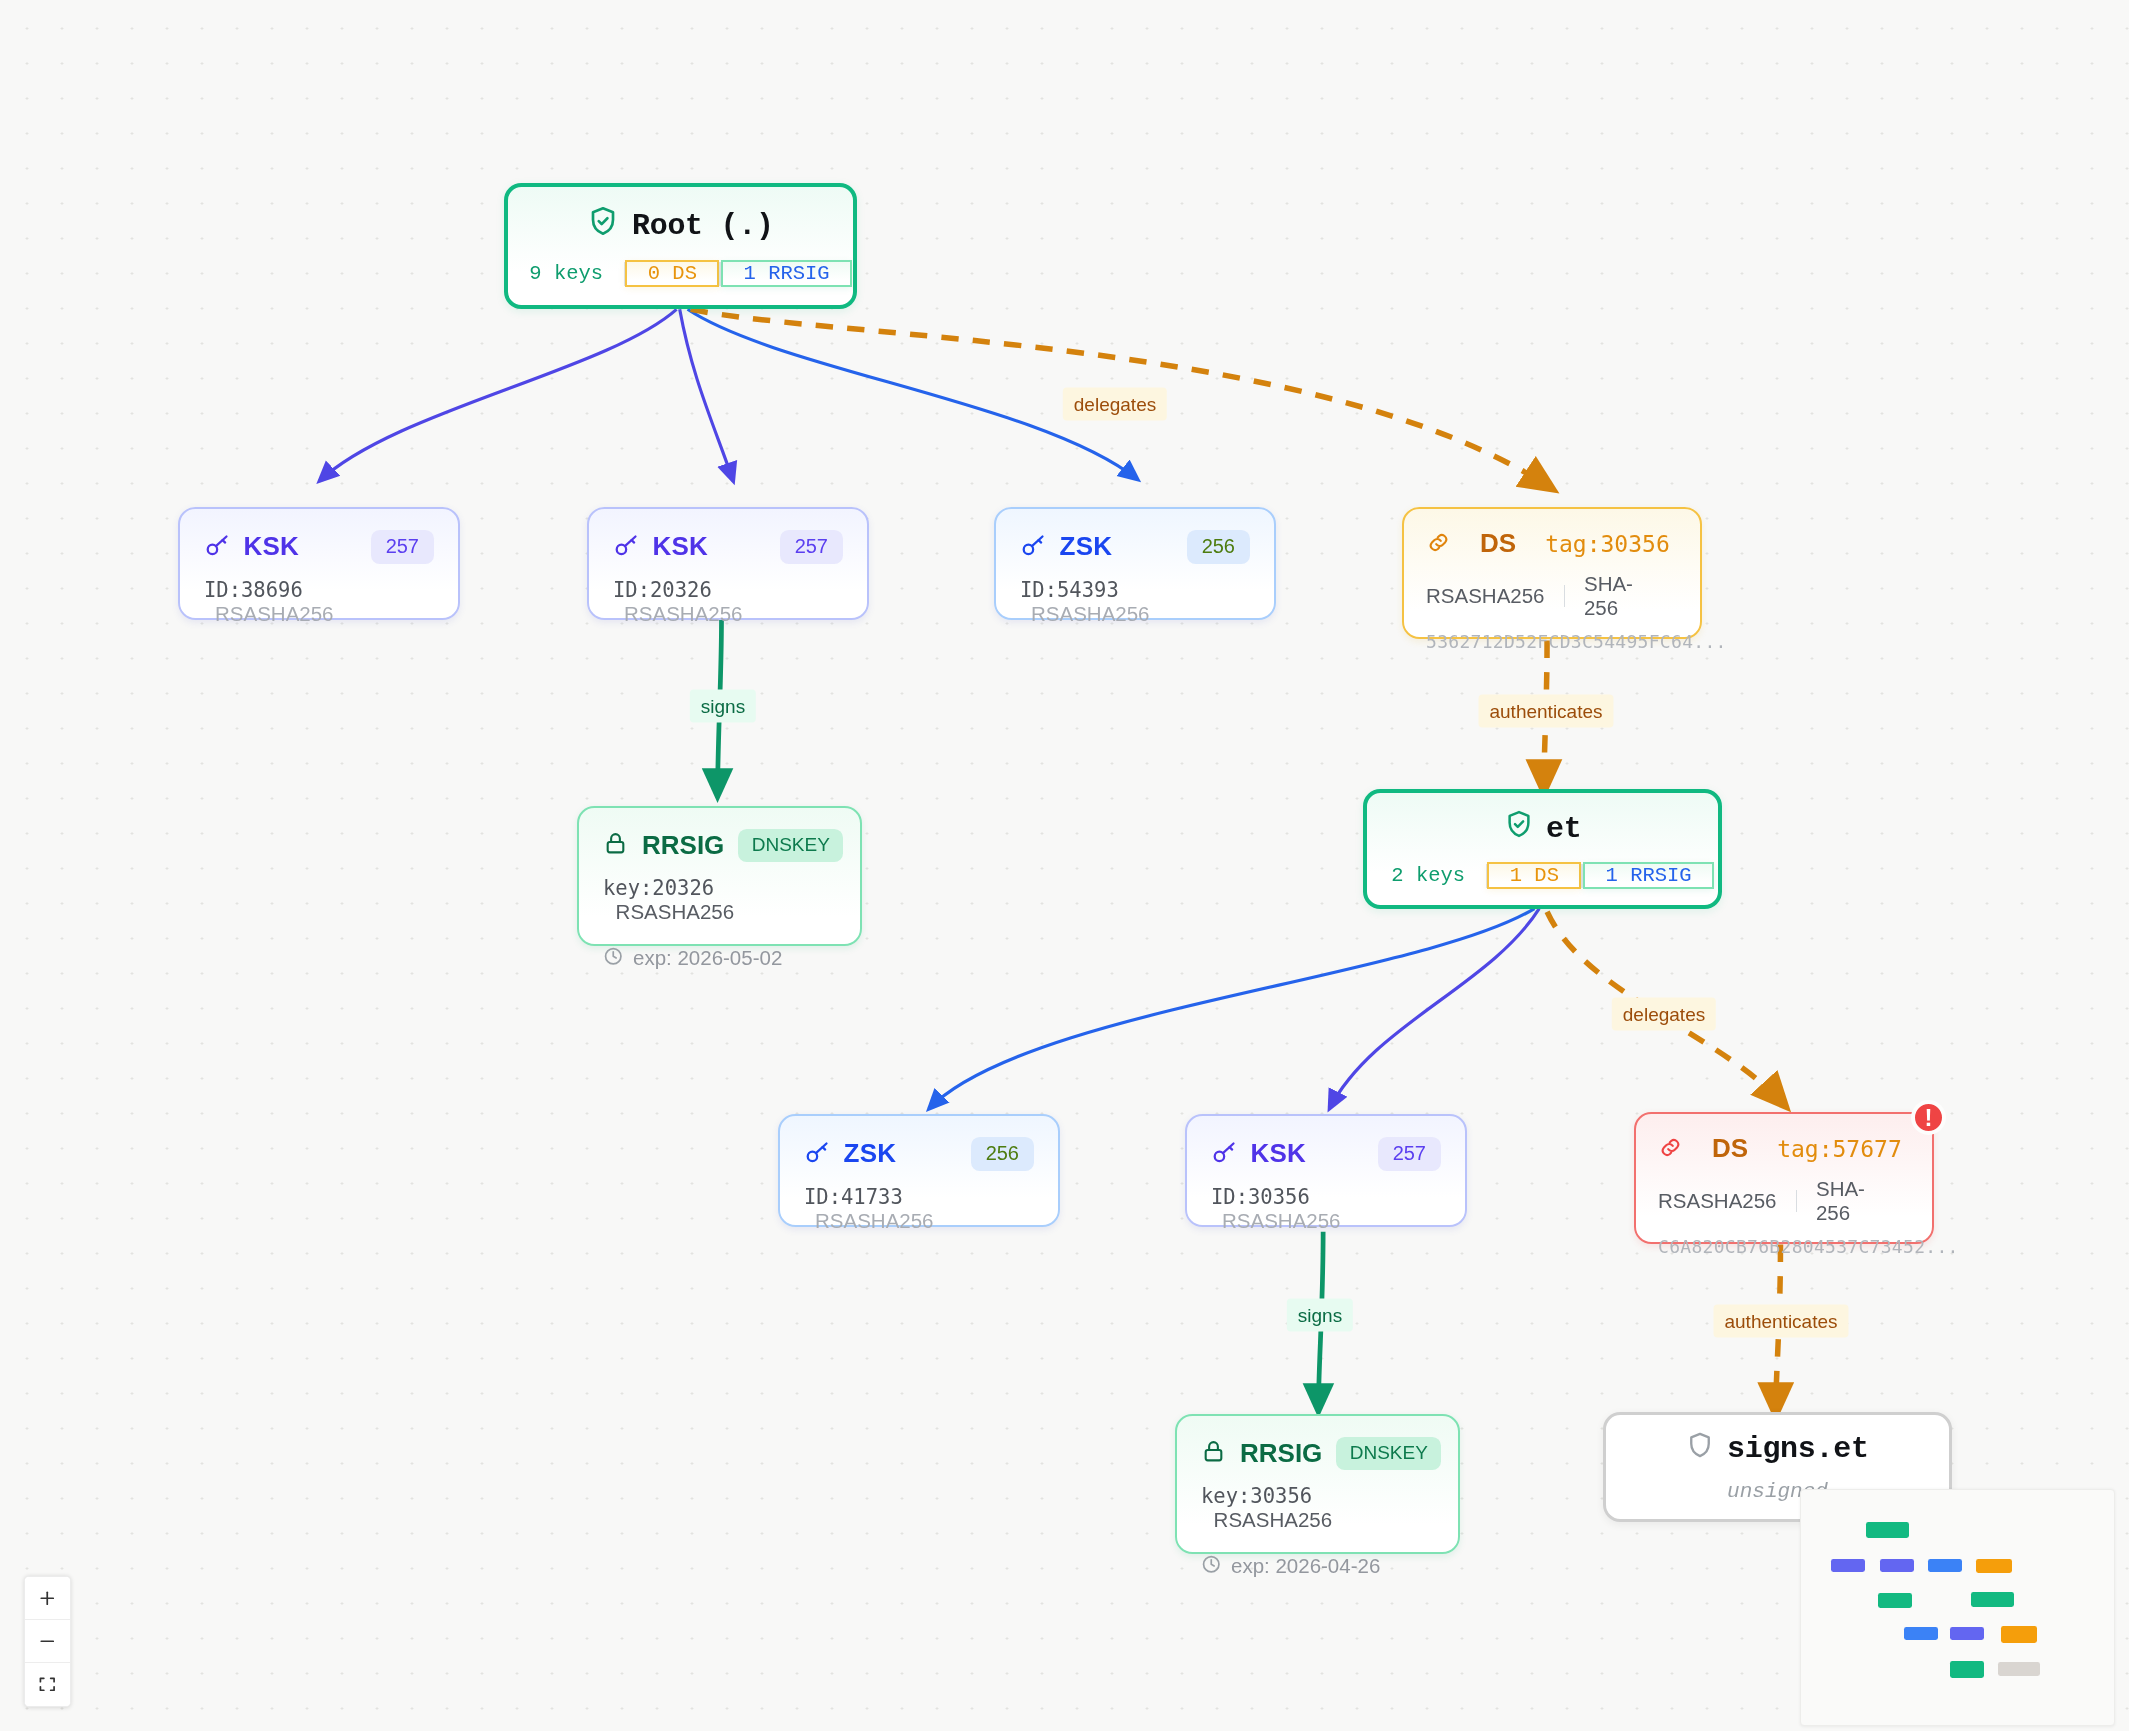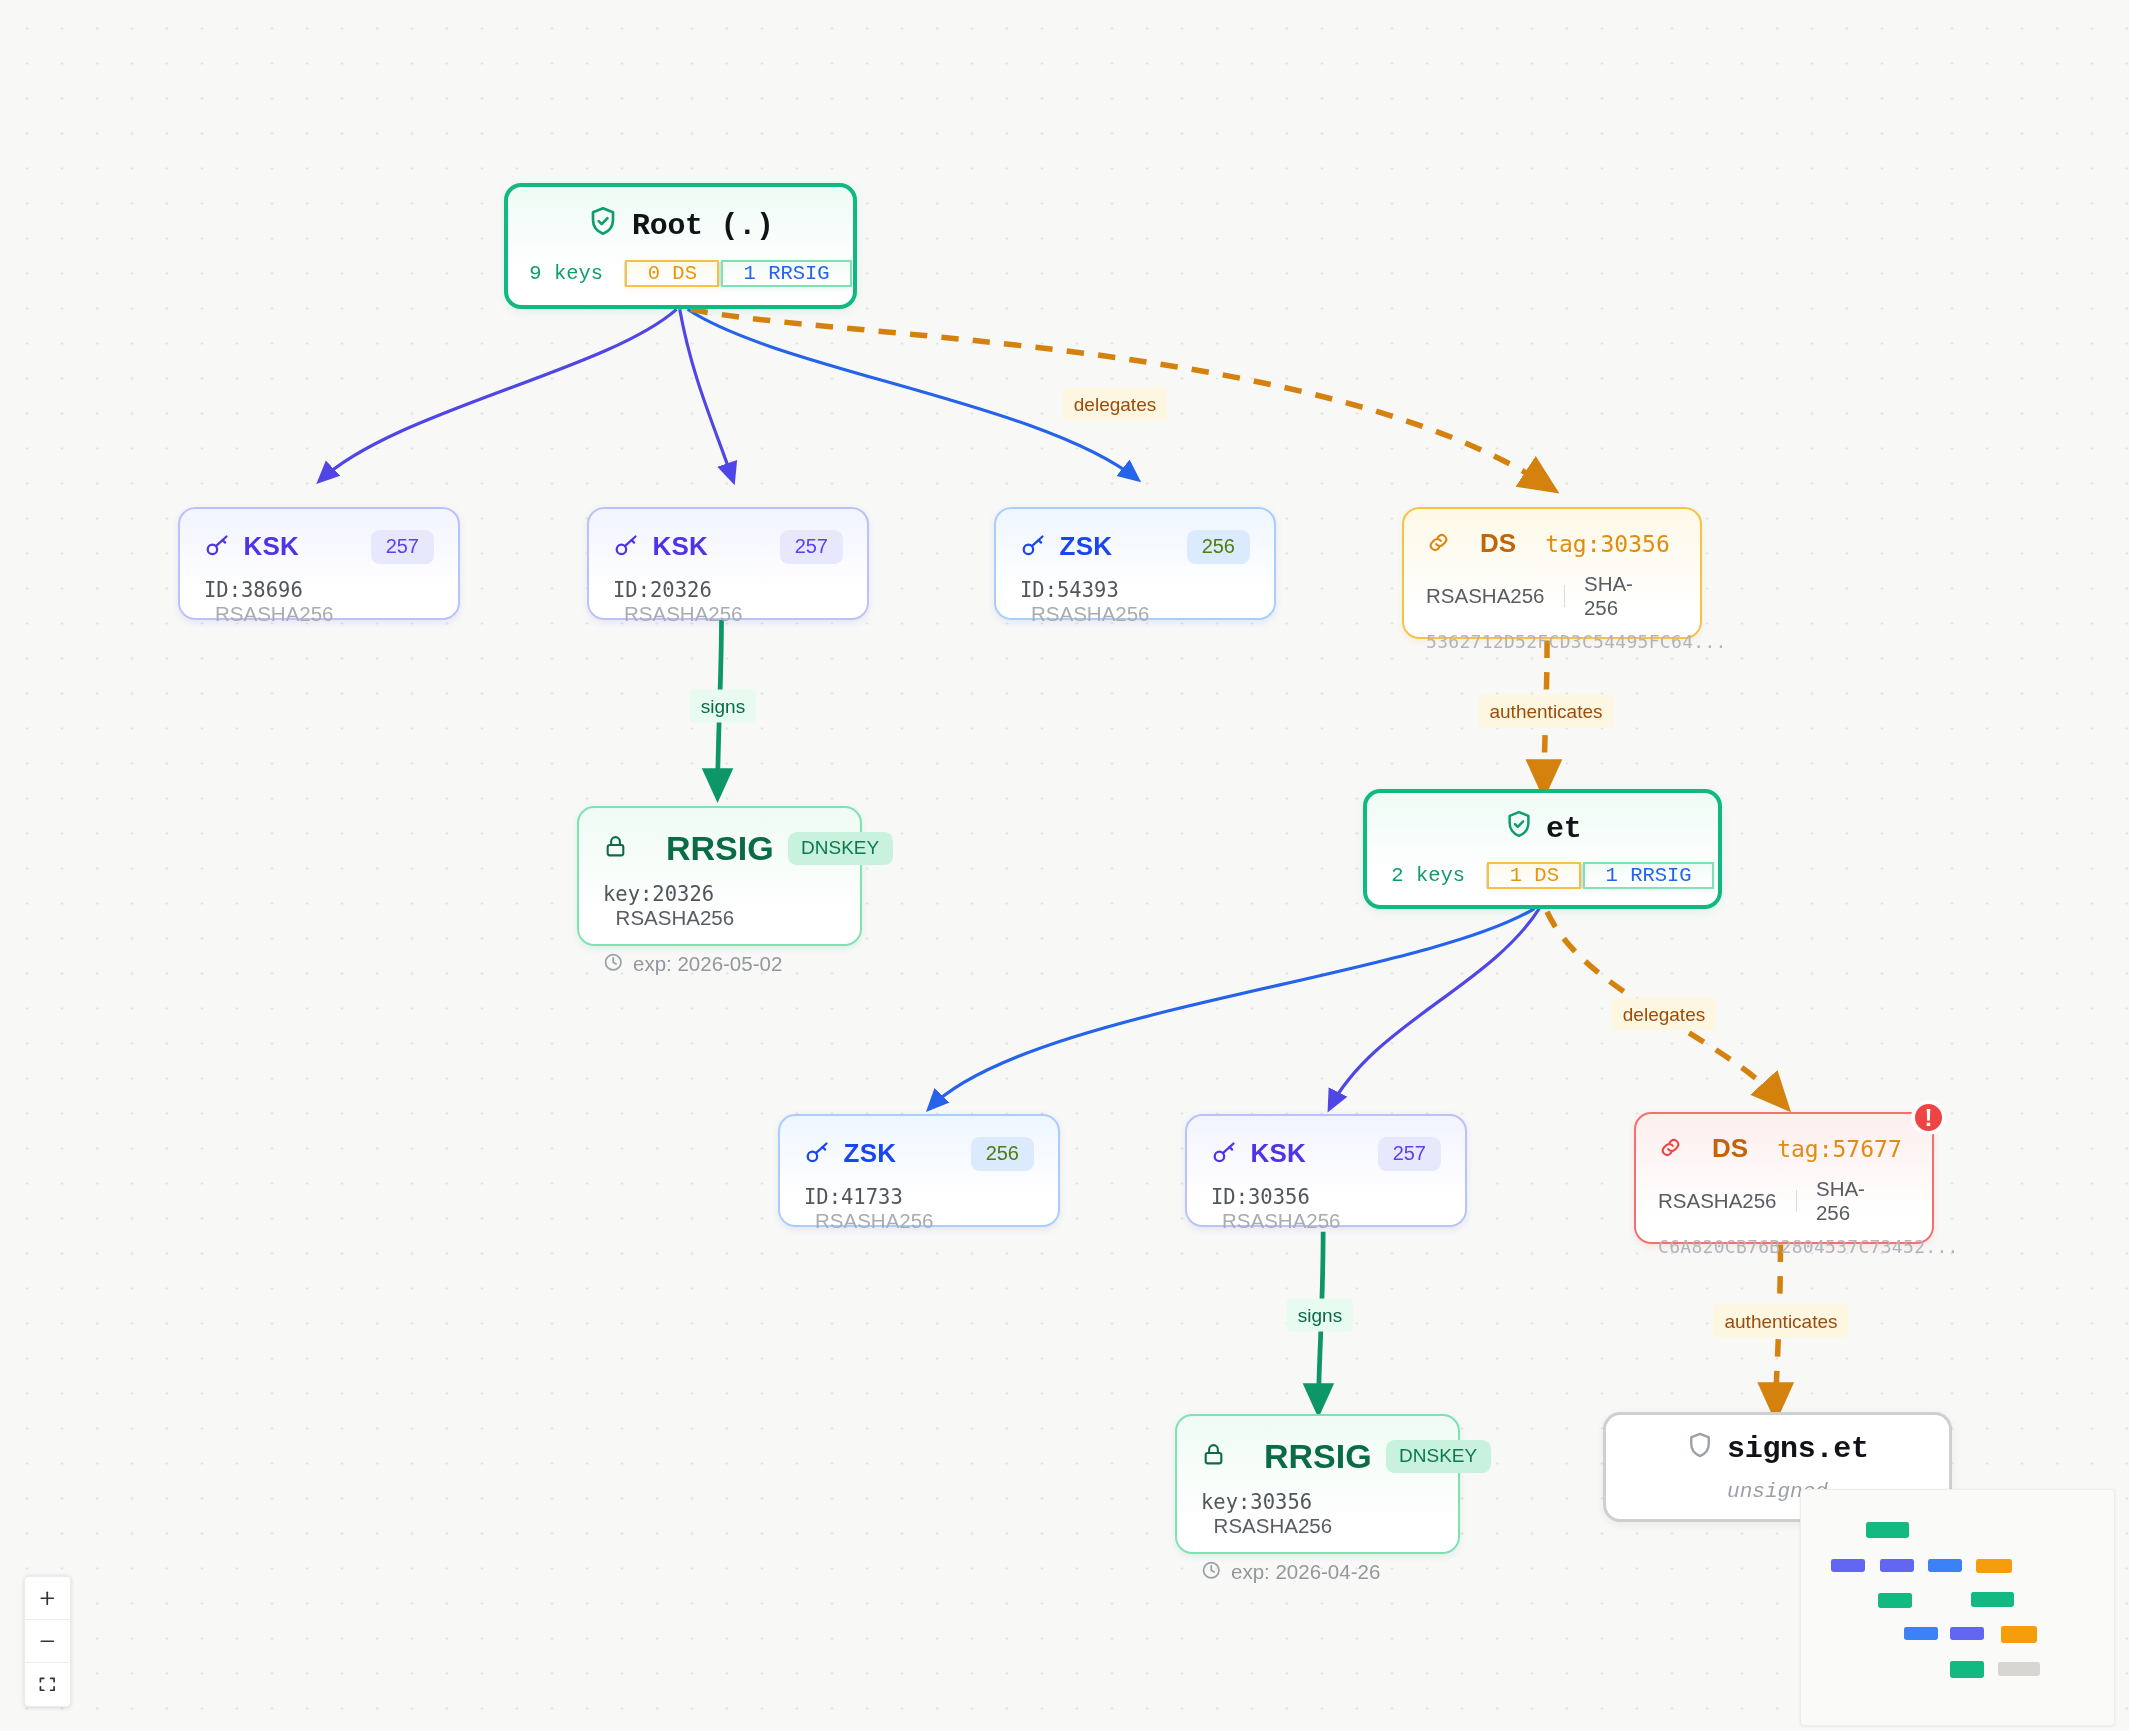--- a/index.html
+++ b/index.html
@@ -111,21 +111,21 @@
   }
 
   
   .rrsig {
     border: 2.4px solid #7ee2b3;
     background: linear-gradient(180deg, #effbf4 0%, #ffffff 80%);
     box-shadow: 0 2.4px 7px rgba(20,170,110,0.10);
     padding: 20.5px 24px 19px 24px;
   }
   .rs-head { display: flex; align-items: center; gap: 14px; }
-  .rs-label { font-size: 34px; font-weight: bold; color: #0b6b44; margin-left: 24px; }
+  .rs-label { font-size: 26px; font-weight: bold; color: #0b6b44; }
   .rs-chip { font-size: 19px; color: #0d7a4d; background: #c8f2dd; border-radius: 8.7px; padding: 5.5px 13.4px; }
   .rs-key { margin-top: 14px; font-size: 20.5px; color: #51555c; font-family: "DejaVu Sans Mono", monospace; }
   .rs-alg { color: #585c63; margin-left: 12.6px; font-family: "Liberation Sans", sans-serif; }
   .rs-exp { margin-top: 22px; font-size: 20.5px; color: #93979e; display: flex; align-items: flex-start; gap: 9.5px; }
 
   
   .edge-label {
     position: absolute; font-size: 19px; white-space: nowrap;
     padding: 5.5px 11px; border-radius: 4px; transform: translate(-50%, -50%);
   }

